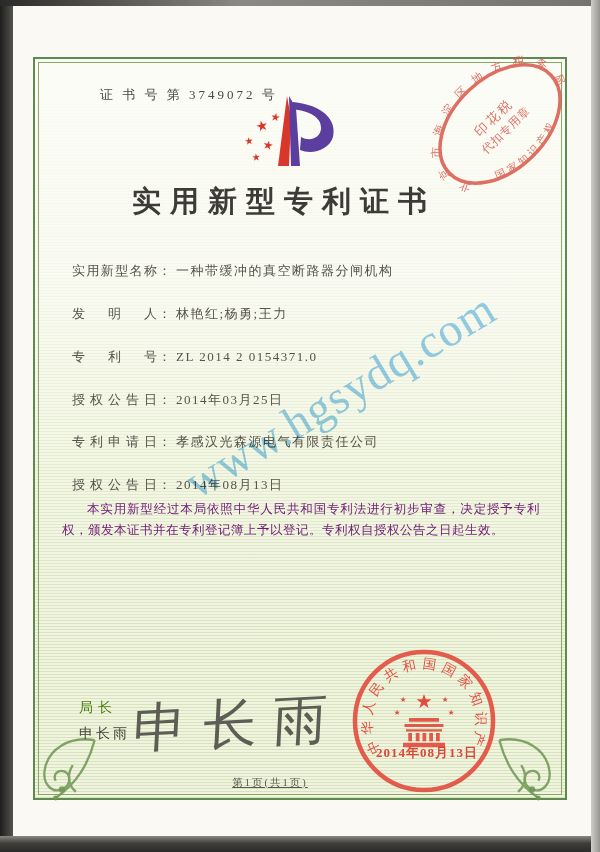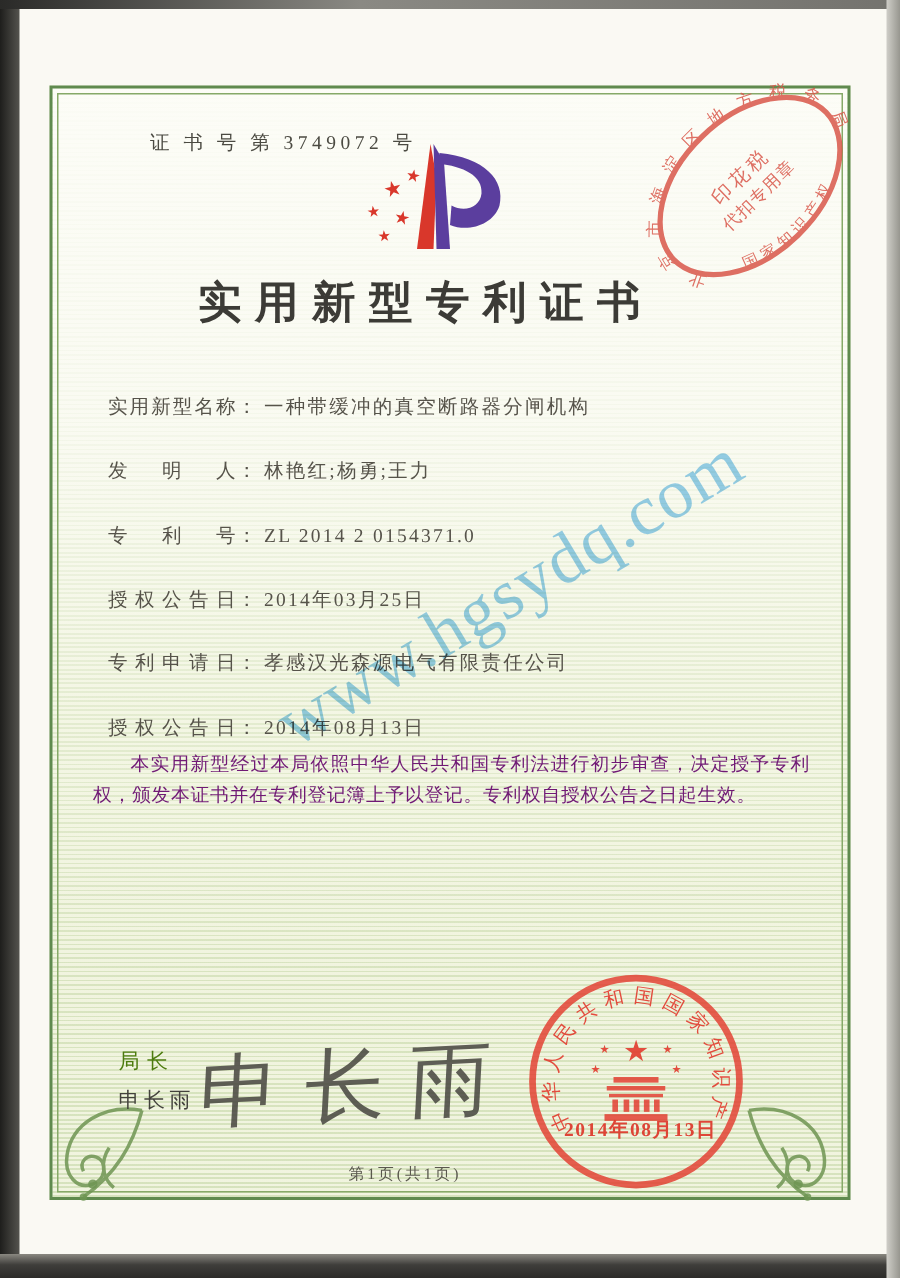--- a/index.html
+++ b/index.html
@@ -61,21 +61,21 @@
     font-size:13px;color:#dd3427;letter-spacing:1px;opacity:.9;font-weight:bold;
   }
   .tax-stamp{position:absolute;left:425px;top:49px;width:150px;height:150px;z-index:8;opacity:.85;}
 
   .flourish{position:absolute;width:78px;height:78px;z-index:4;}
   .flourish-bl{left:26px;top:734px;}
   .flourish-br{left:490px;top:734px;transform:scaleX(-1);}
 
   .footer{
     position:absolute;left:120px;top:776px;width:300px;text-align:center;z-index:5;
-    font-size:10.5px;color:#5a584e;letter-spacing:2px;
+    font-size:10.5px;color:#5a584e;letter-spacing:2px;text-decoration:underline;
   }
 
   .watermark{
     position:absolute;left:80px;top:368px;width:520px;text-align:center;z-index:20;
     font-size:47px;color:#7cc3ee;letter-spacing:1px;
     transform:rotate(-31deg);mix-blend-mode:multiply;opacity:.8;
     pointer-events:none;
   }
 </style>
 </head>

